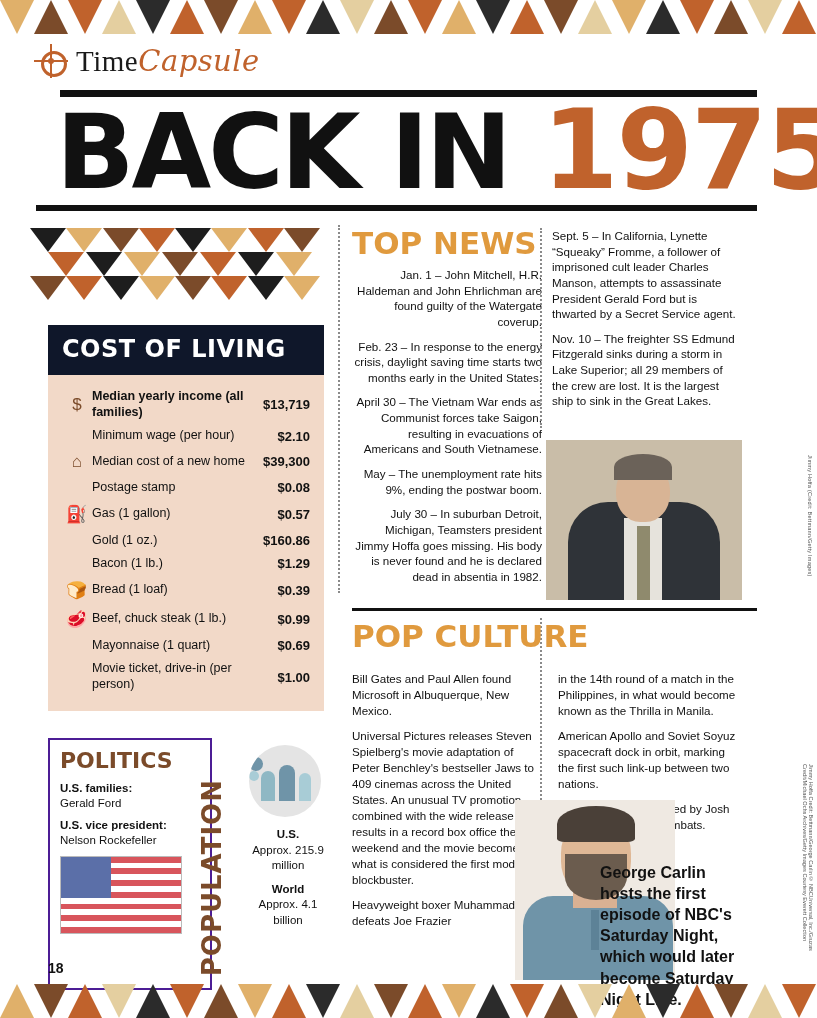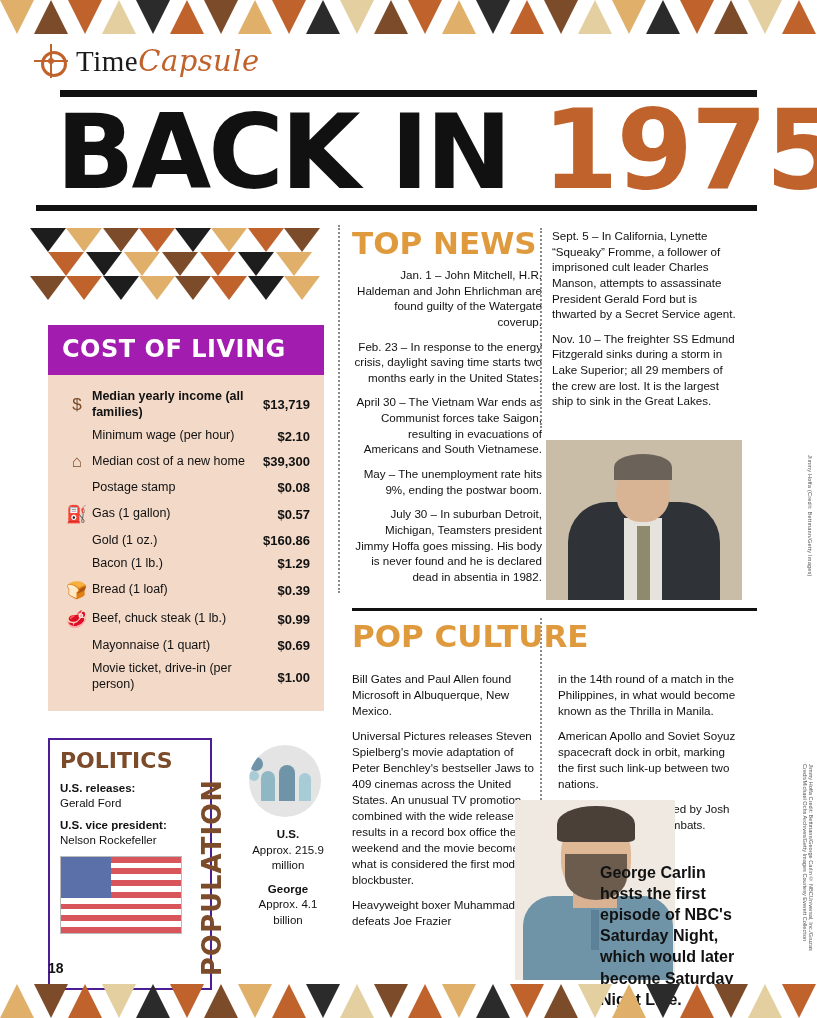--- a/index.html
+++ b/index.html
@@ -66,21 +66,21 @@
   }
   .tri-block .t:before{
     content:"";position:absolute;left:0;top:0;
     border-left:18px solid transparent;border-right:18px solid transparent;
     border-top:24px solid currentColor;
   }
 
   
   .col-box{position:absolute;left:48px;top:325px;width:276px;}
   .col-head{
-    background:#a21caf;color:#fff;font-family:"DejaVu Sans", sans-serif;font-weight:bold;
+    background:#0f172a;color:#fff;font-family:"DejaVu Sans", sans-serif;font-weight:bold;
     font-size:24px;letter-spacing:.5px;padding:10px 14px 12px 14px;
   }
   .col-body{background:#f2d9c8;padding:10px 14px 14px 14px;}
   .col-row{display:flex;align-items:center;padding:4px 0;font-size:12.5px;}
   .col-ic{width:30px;flex:0 0 30px;text-align:center;color:#7b4b2a;font-size:17px;}
   .col-lb{flex:1;padding-right:6px;line-height:1.25;}
   .col-val{font-weight:bold;text-align:right;white-space:nowrap;font-size:13px;}
   .col-lb b{font-weight:bold;}
 
   
@@ -372,21 +372,21 @@
       <div class="hair"></div>
       <div class="beard"></div>
       <div class="placket"></div>
   </div>
   <div class="carlin-text">George Carlin hosts the first episode of NBC's Saturday Night, which would later become Saturday Night Live.</div>
   <div class="credit-v2">Jimmy Hoffa Credit: Bettmann/George Carlin © NBCUniversal, Inc./Gruzas Credit/Michael Ochs Archives/Getty Images Courtesy Everett Collection</div>
 
   <div class="politics">
     <h3>POLITICS</h3>
     <div class="item">
-      <b>U.S. releases:</b><br>
+      <b>U.S. families:</b><br>
       <span>Gerald Ford</span>
     </div>
     <div class="item">
       <b>U.S. vice president:</b><br>
       <span>Nelson Rockefeller</span>
     </div>
     <div class="flag">
       <div class="stripe" style="top:0"></div>
       <div class="stripe" style="top:11.7px"></div>
       <div class="stripe" style="top:23.4px"></div>
@@ -405,21 +405,21 @@
         <div class="h1"></div>
       <div class="p p2"></div>
         <div class="h2"></div>
       <div class="p p3"></div>
         <div class="h3c"></div>
     </div>
     <div class="pop-stats">
       <div class="lbl">U.S.</div>
       <div>Approx. 215.9 million</div>
       <div class="gap"></div>
-      <div class="lbl">George</div>
+      <div class="lbl">World</div>
       <div>Approx. 4.1 billion</div>
     </div>
   </div>
 
   <div class="page-num">18</div>
 
   <div class="border-strip border-bottom">
     <span class="tri up" style="color:#e0b06a"></span>
     <span class="tri" style="color:#7b4b2a"></span>
     <span class="tri up" style="color:#c0622c"></span>

